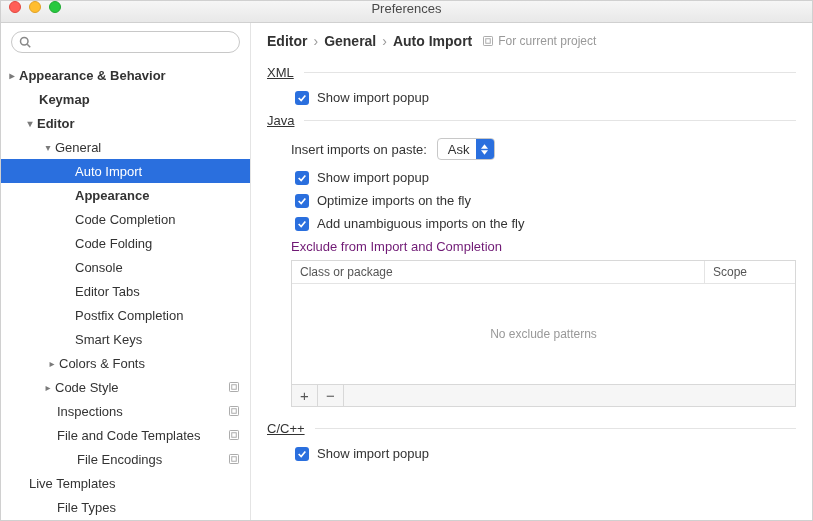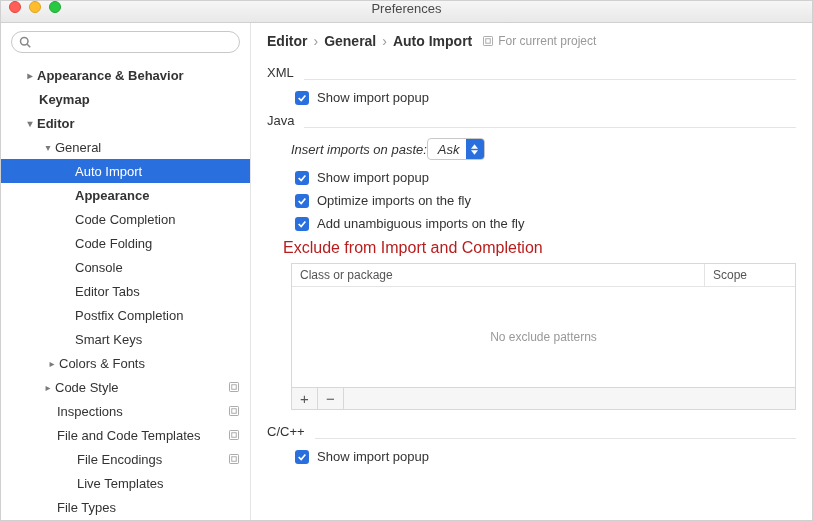--- a/index.html
+++ b/index.html
@@ -20,31 +20,31 @@
   .tree { flex: 1; overflow: auto; padding-top: 2px; }
   .tree-item { height: 24px; display: flex; align-items: center; cursor: default; } 
   .tree-item.bold { font-weight: 600; }
   .tree-item.selected { background: #2a6fde; color: #fff; }
   .tree-arrow { width: 14px; display: inline-flex; justify-content: center; color: #7a7a7a; font-size: 10px; margin-left: -16px; }
   .tree-label { flex: 1; white-space: nowrap; overflow: hidden; text-overflow: ellipsis; }
   .content { flex: 1; padding: 10px 16px; overflow: auto; }
   .breadcrumb { display: flex; align-items: center; gap: 6px; font-size: 14px; color: #333; font-weight: 600; margin-bottom: 16px; }
   .breadcrumb .sep { color: #999; font-weight: normal; }
   .crumb-tag { color: #999; font-weight: normal; font-size: 12px; display: inline-flex; align-items: center; gap: 4px; margin-left: 4px; }
-  .sec-head { display: flex; align-items: flex-end; font-size: 13px; color: #333; margin: 6px 0 10px; }
+  .sec-head { display: flex; align-items: center; font-size: 13px; color: #333; margin: 6px 0 10px; text-decoration: underline; }
   .sec-head .line { flex: 1; height: 1px; background: #e4e4e4; margin-left: 10px; }
   .field-row { display: flex; align-items: flex-end; margin-left: 28px; margin-bottom: 8px; }
   .chk { width: 14px; height: 14px; border-radius: 3px; background: #2a6fde; display: inline-flex; align-items: center; justify-content: center; margin-right: 8px; }
   .chk svg { width: 10px; height: 10px; color: #fff; }
-  .label-select { margin-left: 24px; margin-bottom: 10px; display: flex; align-items: center; gap: 0; font-style: italic; }
+  .label-select { margin-left: 24px; margin-bottom: 10px; display: flex; align-items: center; gap: 10px; }
   .select { height: 22px; border: 1px solid #c8c8c8; border-radius: 4px; background: #fff; display: inline-flex; align-items: center; padding: 0 0 0 10px; }
   .select-val { padding-right: 6px; }
   .select-btn { width: 18px; height: 100%; background: #2a6fde; border-top-right-radius: 3px; border-bottom-right-radius: 3px; display: flex; flex-direction: column; align-items: center; justify-content: center; gap: 1px; }
   .select-btn svg { width: 7px; height: 5px; color: #fff; }
-  .subhead { font-size: 16px; color: #b91c1c; margin: 8px 0 6px 16px; }
+  .subhead { font-size: 13px; color: #701a75; margin: 8px 0 6px 24px; }
   .table { margin-left: 24px; border: 1px solid #d8d8d8; width: calc(100% - 24px); }
   .table-head { display: flex; background: #fff; border-bottom: 1px solid #e4e4e4; font-size: 12px; color: #555; }
   .th { padding: 4px 8px; }
   .th.col1 { flex: 1; border-right: 1px solid #e4e4e4; }
   .th.col2 { width: 90px; }
   .table-body { height: 100px; display: flex; align-items: center; justify-content: center; color: #999; font-size: 12px; background: #fff; }
   .table-tools { display: flex; border: 1px solid #d8d8d8; border-top: none; margin-left: 24px; width: calc(100% - 24px); height: 22px; background:#f6f6f6; }
   .tool-btn { width: 26px; display: flex; align-items: center; justify-content: center; border-right: 1px solid #d8d8d8; font-size: 15px; color: #555; }
   .arrow-down::before { content: "▾"; }
   .arrow-right::before { content: "▸"; }
@@ -64,21 +64,21 @@
 <div class="main">
   <div class="sidebar">
     <div class="search-wrap">
       <svg class="search-icon" viewBox="0 0 16 16" fill="none" stroke="currentColor" stroke-width="2">
           <circle cx="7" cy="7" r="5"></circle>
           <line x1="11" y1="11" x2="15" y2="15"></line>
         </svg>
       <input class="search" placeholder="" style="">
     </div>
     <div class="tree" id="tree">
-        <div class="tree-item bold" style="padding-left: 38px;">
+        <div class="tree-item bold" style="padding-left: 20px;">
           <span class="tree-arrow arrow-right"></span>
           <span class="tree-label">Appearance &amp; Behavior</span>
         </div>
         <div class="tree-item bold" style="padding-left: 38px;">
           <span class="tree-label">Keymap</span>
         </div>
         <div class="tree-item bold" style="padding-left: 38px;">
           <span class="tree-arrow arrow-down"></span>
           <span class="tree-label">Editor</span>
         </div>
@@ -136,21 +136,21 @@
             <rect x="5" y="5" width="6" height="6" fill="none" stroke="#aaa" stroke-width="1.3"></rect>
           </svg>
         </div>
         <div class="tree-item" style="padding-left: 76px;">
           <span class="tree-label">File Encodings</span>
           <svg viewBox="0 0 16 16" width="12" height="12" style="margin-right: 10px;">
             <rect x="2" y="2" width="12" height="12" rx="1" fill="none" stroke="#aaa" stroke-width="1.3"></rect>
             <rect x="5" y="5" width="6" height="6" fill="none" stroke="#aaa" stroke-width="1.3"></rect>
           </svg>
         </div>
-        <div class="tree-item" style="padding-left: 76px;">
+        <div class="tree-item" style="padding-left: 28px;">
           <span class="tree-label">Live Templates</span>
         </div>
         <div class="tree-item" style="padding-left: 56px;">
           <span class="tree-label">File Types</span>
         </div>
       </div>
   </div>
 
   <div class="content">
     <div class="breadcrumb">

